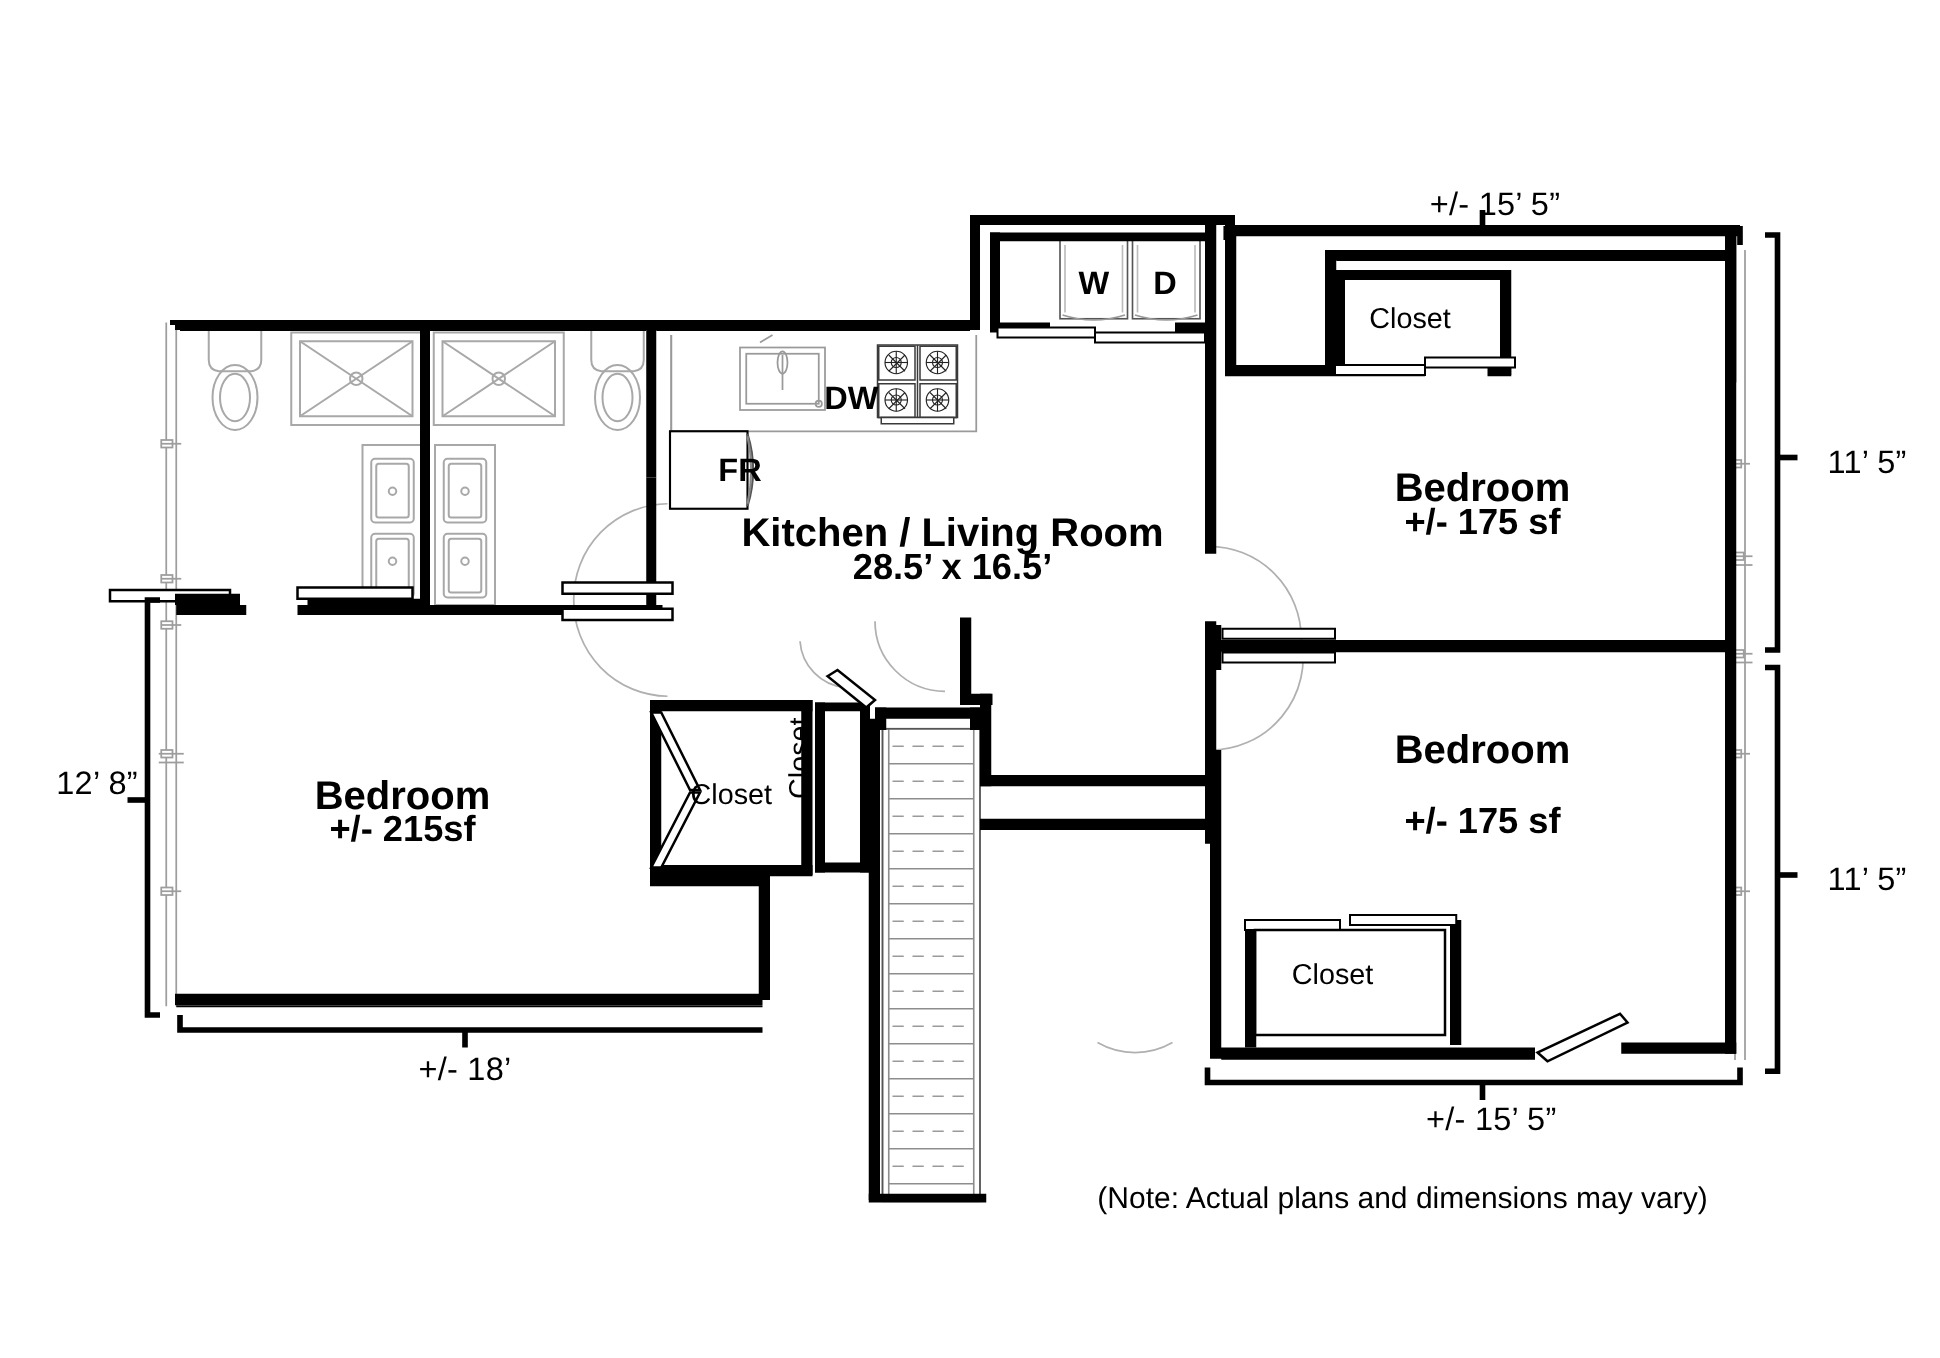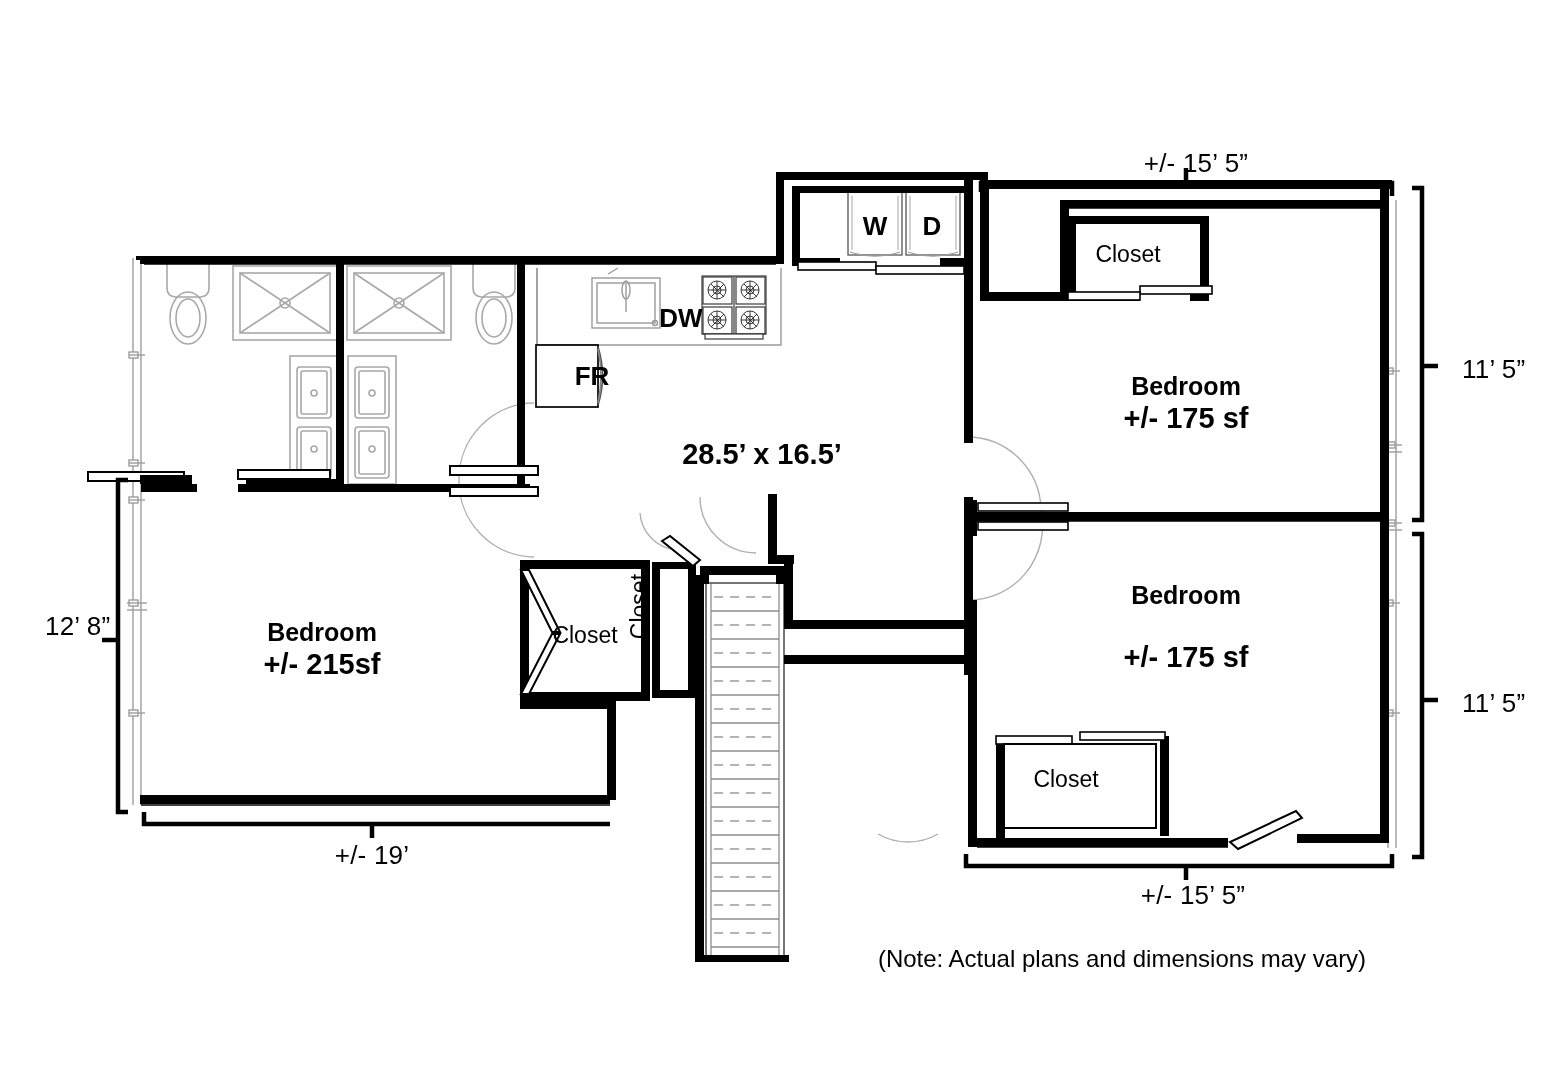--- a/index.html
+++ b/index.html
@@ -24,21 +24,21 @@
     width: 1552px;
     height: 1086px;
   }
   .lbl {
     position: absolute;
     color: #000;
     white-space: nowrap;
     line-height: 1.18;
   }
   .room-title {
-    font-size: 25px;
+    font-size: 32px;
     font-weight: 700;
     text-align: center;
   }
   .room-sub {
     font-size: 29px;
     font-weight: 700;
     text-align: right;
   }
   .closet-lbl {
     font-size: 23px;
@@ -408,20 +408,21 @@
 
       <path d="M144,812 L144,824 L610,824"></path>
       <path d="M372,824 L372,838"></path>
 
       <path d="M966,854 L966,866 L1392,866 L1392,854"></path>
       <path d="M1186,866 L1186,880"></path>
     </g>
 
   </svg>
 
+  <div class="lbl room-title ctr" style="left:762px; top:408px;">Kitchen / Living Room</div>
   <div class="lbl room-sub ctr" style="left:762px; top:437px;">28.5’ x 16.5’</div>
 
   <div class="lbl room-title ctr" style="left:322px; top:618px;">Bedroom</div>
   <div class="lbl room-sub ctr" style="left:322px; top:647px;">+/- 215sf</div>
 
   <div class="lbl room-title ctr" style="left:1186px; top:372px;">Bedroom</div>
   <div class="lbl room-sub ctr" style="left:1186px; top:401px;">+/- 175 sf</div>
 
   <div class="lbl room-title ctr" style="left:1186px; top:581px;">Bedroom</div>
   <div class="lbl room-sub ctr" style="left:1186px; top:640px;">+/- 175 sf</div>
@@ -436,18 +437,18 @@
 
   <div class="lbl appl-lbl ctr" style="left:875px; top:211px;">W</div>
   <div class="lbl appl-lbl ctr" style="left:932px; top:211px;">D</div>
   <div class="lbl appl-lbl ctr" style="left:681px; top:283px;margin-top:20px;">DW</div>
   <div class="lbl appl-lbl ctr" style="left:592px; top:361px;">FR</div>
 
   <div class="lbl dim-lbl ctr" style="left:1196px; top:148px;">+/- 15’ 5”</div>
   <div class="lbl dim-lbl" style="left:1462px; top:354px;">11’ 5”</div>
   <div class="lbl dim-lbl" style="left:1462px; top:688px;">11’ 5”</div>
   <div class="lbl dim-lbl" style="left:45px; top:611px;">12’ 8”</div>
-  <div class="lbl dim-lbl ctr" style="left:372px; top:840px;">+/- 19’</div>
+  <div class="lbl dim-lbl ctr" style="left:372px; top:840px;">+/- 18’</div>
   <div class="lbl dim-lbl ctr" style="left:1193px; top:880px;">+/- 15’ 5”</div>
 
   <div class="lbl note-lbl ctr" style="left:1122px; top:945px;">(Note: Actual plans and dimensions may vary)</div>
 
 </div>
 
 </body></html>

